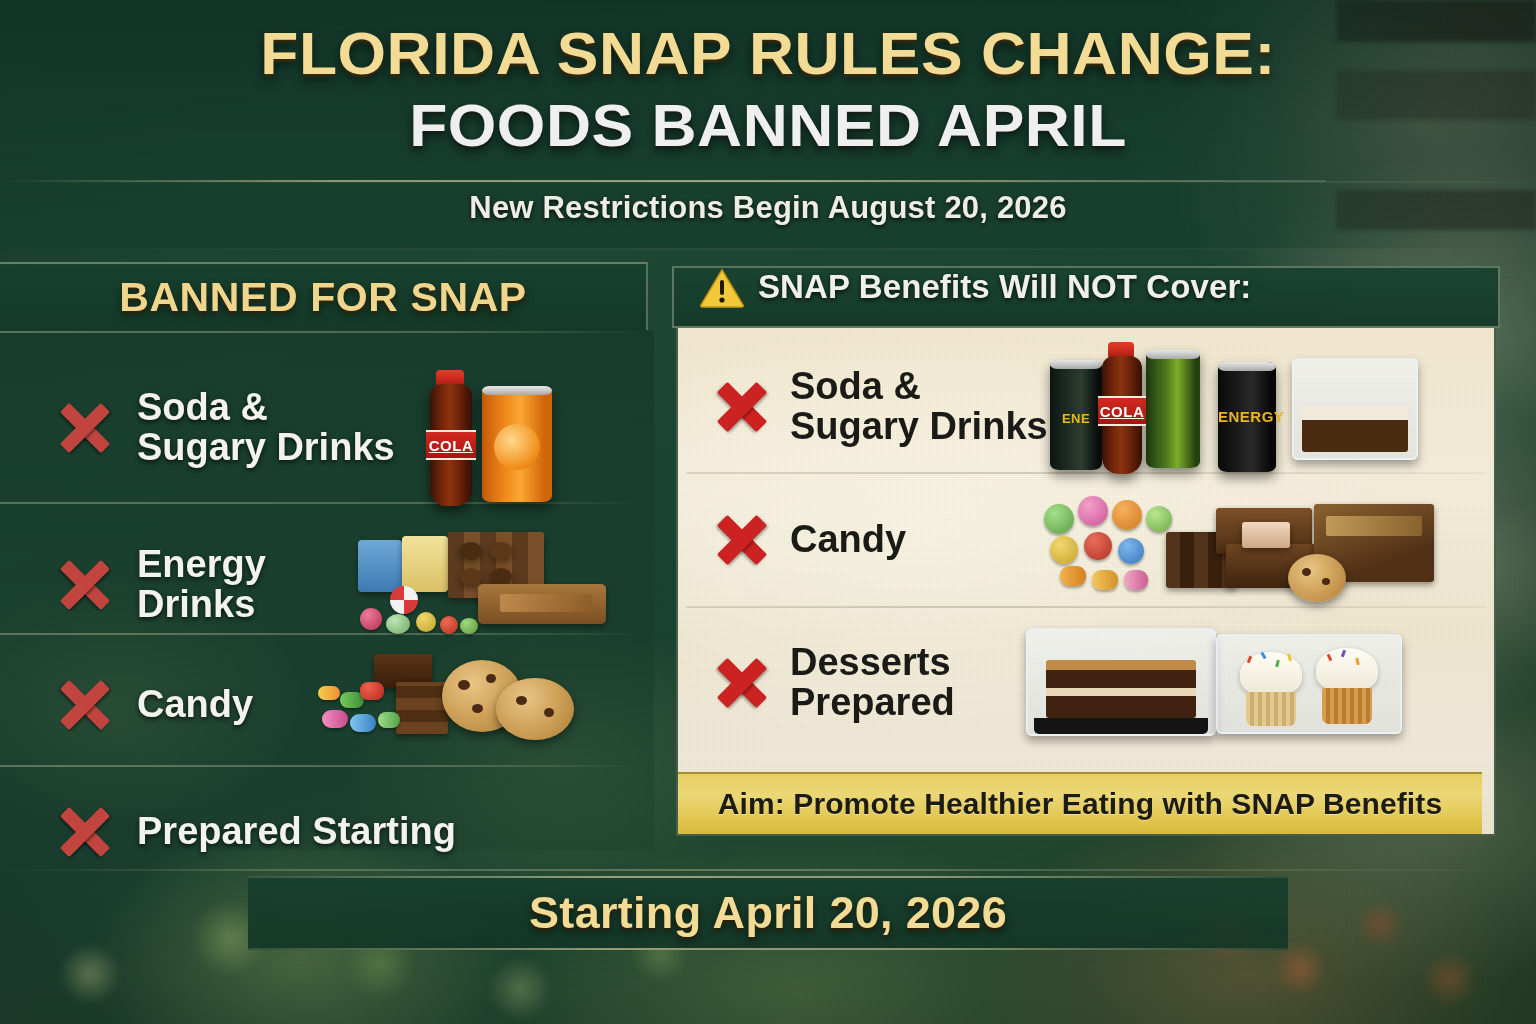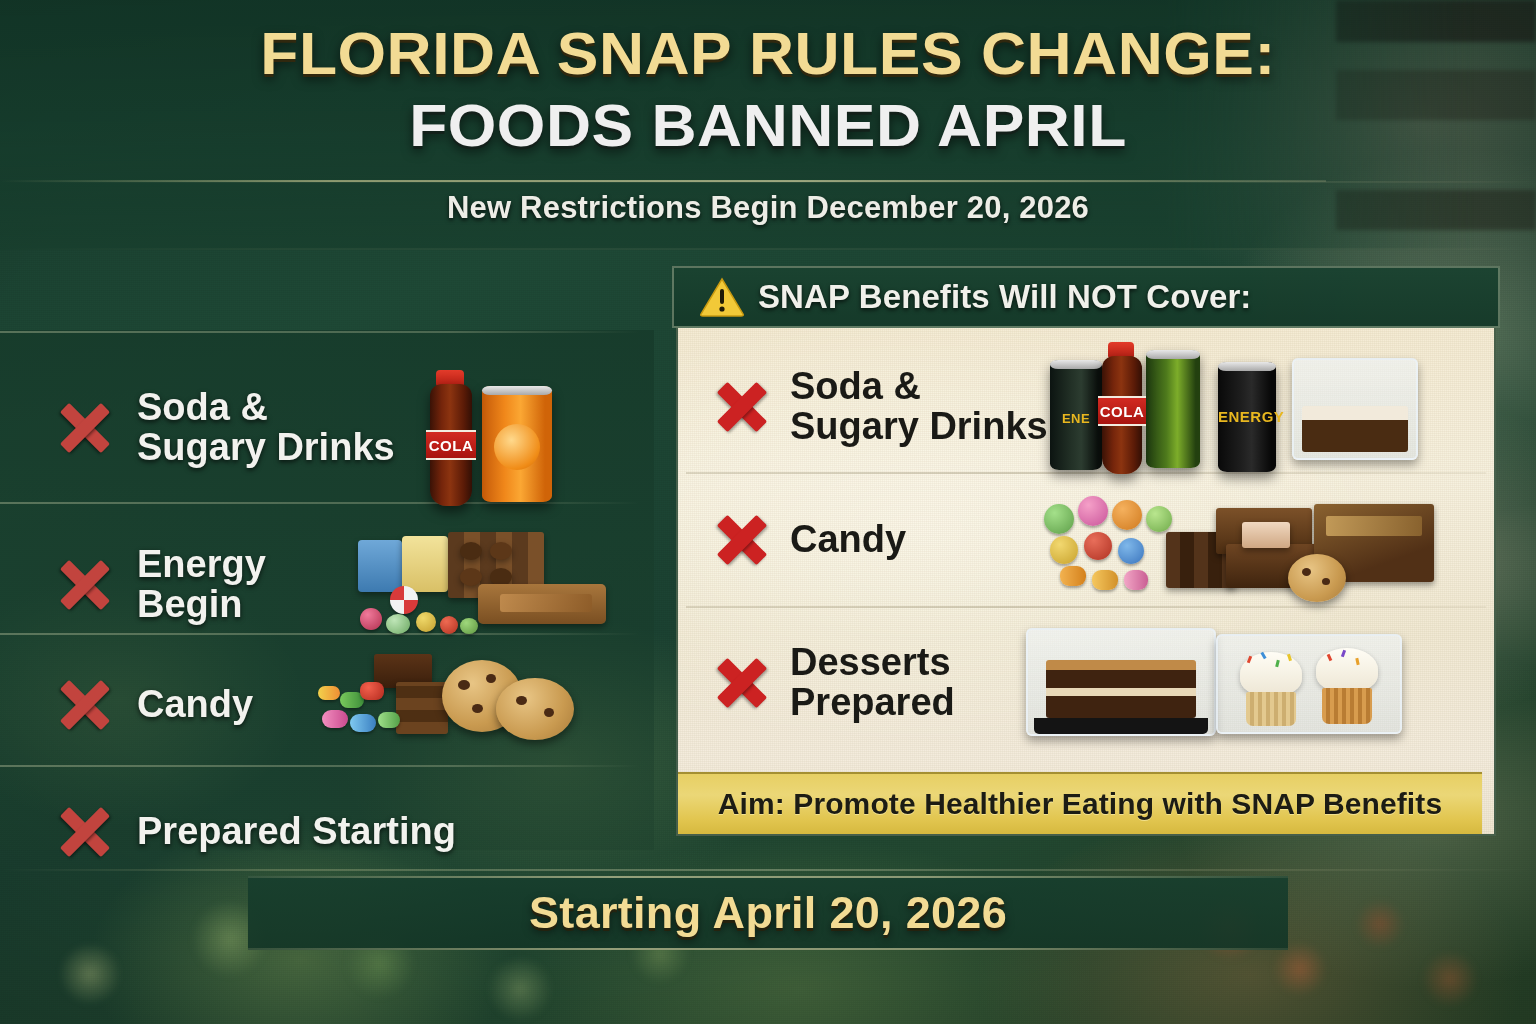--- a/index.html
+++ b/index.html
@@ -124,21 +124,21 @@
   .lrow .lbl b { display:block; font-weight:600; }
   .ldiv { position:absolute; left:0; width:640px; height:2px;
     background:linear-gradient(90deg, rgba(210,215,175,.35), rgba(210,215,175,.28) 70%, rgba(210,215,175,0)); }
 
   
   .right-panel { position:absolute; left:672px; top:266px; width:828px; height:570px; z-index:4; }
   .right-head {
     position:absolute; left:0; top:0; right:0; height:62px;
     background:linear-gradient(180deg, rgba(26,66,48,.96), rgba(21,57,41,.96));
     border:2px solid rgba(200,205,175,.40);
-    display:flex; align-items:center; padding-left:26px;
+    display:flex; padding-left:26px;
   }
   .warn-tri { width:44px; height:40px; position:relative; flex:0 0 auto; margin-right:14px; }
   .warn-tri svg { display:block; }
   .right-head .rh-txt { font-size:33px; color:#F0F0EA; font-weight:600; letter-spacing:.1px;
     text-shadow:0 2px 4px rgba(0,0,0,.7); }
   .right-head .rh-txt .not { font-weight:bold; }
 
   .right-body {
     position:absolute; left:4px; right:4px; top:62px; bottom:0;
     background:
@@ -200,21 +200,21 @@
 
   .bottle-body { position:absolute; border-radius:12px 12px 16px 16px;
     background:linear-gradient(90deg,#3A1206,#75250B 28%,#8C3410 48%,#5B1B07 80%,#320F05);
     box-shadow:0 6px 12px rgba(0,0,0,.5); }
   .bottle-cap { position:absolute; border-radius:4px 4px 2px 2px;
     background:linear-gradient(180deg,#E33B2A,#B51F14); }
   .bottle-label { position:absolute; left:0; right:0;
     background:linear-gradient(180deg,#D22A22,#A8140F);
     display:flex; align-items:center; justify-content:center;
     border-top:2px solid #F2ECE0; border-bottom:2px solid #F2ECE0; }
-  .bottle-label span { color:#fff; font-weight:bold; letter-spacing:.5px; }
+  .bottle-label span { color:#fff; font-weight:bold; letter-spacing:.5px;text-decoration:underline; }
 
   .candy-dot { position:absolute; border-radius:50%; box-shadow:0 2px 3px rgba(0,0,0,.35); }
   .choc { position:absolute; border-radius:3px; box-shadow:0 3px 6px rgba(0,0,0,.4); }
   .cookie-c { position:absolute; border-radius:50%;
     background:radial-gradient(circle at 38% 32%, #E8C585, #C99A50 60%, #A97B3A);
     box-shadow:0 4px 8px rgba(0,0,0,.45); }
   .chip { position:absolute; border-radius:50%; background:#4A2A14; }
   .clam { position:absolute; border-radius:6px;
     background:linear-gradient(180deg, rgba(238,244,248,.62), rgba(206,220,230,.42));
     border:2px solid rgba(235,242,248,.78); box-shadow:0 5px 10px rgba(0,0,0,.35); }
@@ -235,25 +235,28 @@
   <div class="bg-streak" style="top:869px;opacity:.65"></div>
   <div class="bg-noise"></div>
   <div class="bg-vignette"></div>
 </div>
 
 <div class="header">
   <div class="header-tint"></div>
   <div class="hdr-rule"></div>
   <div class="title1">FLORIDA SNAP RULES CHANGE:</div>
   <div class="title2">FOODS BANNED APRIL</div>
-  <div class="subtitle">New Restrictions Begin December 20, 2026</div>
+  <div class="subtitle">New Restrictions Begin August 20, 2026</div>
 </div>
 
 <div class="left-panel">
 
+  <div class="left-head">
+    <span>BANNED FOR SNAP</span>
+  </div>
 
   <div class="left-body">
 
     <div class="ldiv" style="top:1px"></div>
     <div class="ldiv" style="top:172px"></div>
     <div class="ldiv" style="top:303px"></div>
     <div class="ldiv" style="top:435px"></div>
 
     <div class="lrow" style="top:38px;height:120px">
       <div class="x x-dull"></div>
@@ -272,21 +275,21 @@
       <div class="bottle-body" style="left:62px;top:16px;width:42px;height:122px;"></div>
       <div class="bottle-label" style="left:58px;top:62px;width:50px;height:30px;">
         <span style="font-size:15px">COLA</span>
       </div>
     </div>
 
     <div class="lrow" style="top:200px;height:110px">
       <div class="x x-dull"></div>
       <div class="lbl">
         <b>Energy</b>
-        <b>Begin</b>
+        <b>Drinks</b>
       </div>
     </div>
     <div class="art" style="left:348px;top:198px;width:270px;height:110px;">
       <div class="box" style="left:10px;top:12px;width:44px;height:52px;border-radius:4px;background:linear-gradient(180deg,#6FA8D8,#3D7AB0);box-shadow:0 3px 6px rgba(0,0,0,.4);"></div>
       <div class="box" style="left:54px;top:8px;width:46px;height:56px;border-radius:4px;background:linear-gradient(180deg,#F2E39B,#D9C066);box-shadow:0 3px 6px rgba(0,0,0,.4);"></div>
       <div class="choc" style="left:100px;top:4px;width:96px;height:66px;background:repeating-linear-gradient(90deg,#5B3A1E 0 16px,#7A5029 16px 32px);"></div>
       <div class="choc" style="left:112px;top:14px;width:22px;height:18px;border-radius:50%;background:#4A2C12;"></div>
       <div class="choc" style="left:142px;top:14px;width:22px;height:18px;border-radius:50%;background:#5C3718;"></div>
       <div class="choc" style="left:112px;top:40px;width:22px;height:18px;border-radius:50%;background:#5C3718;"></div>
       <div class="choc" style="left:142px;top:40px;width:22px;height:18px;border-radius:50%;background:#4A2C12;"></div>

